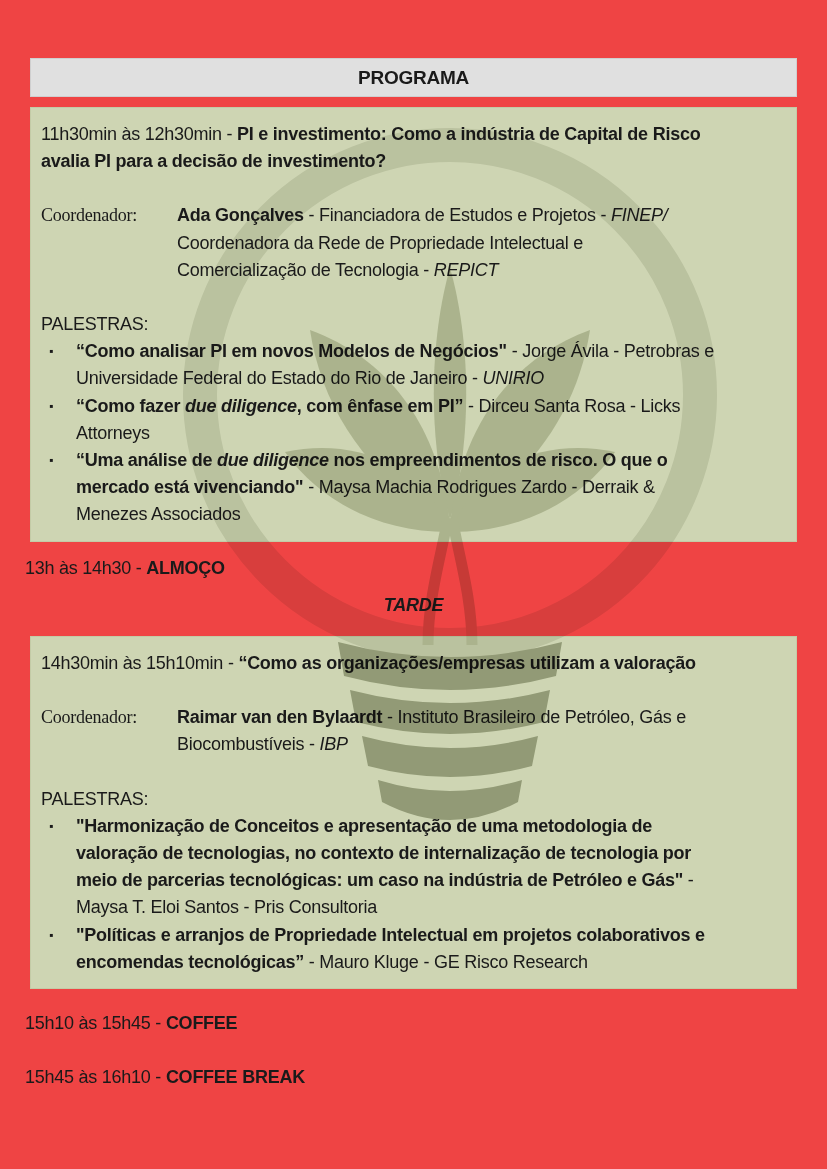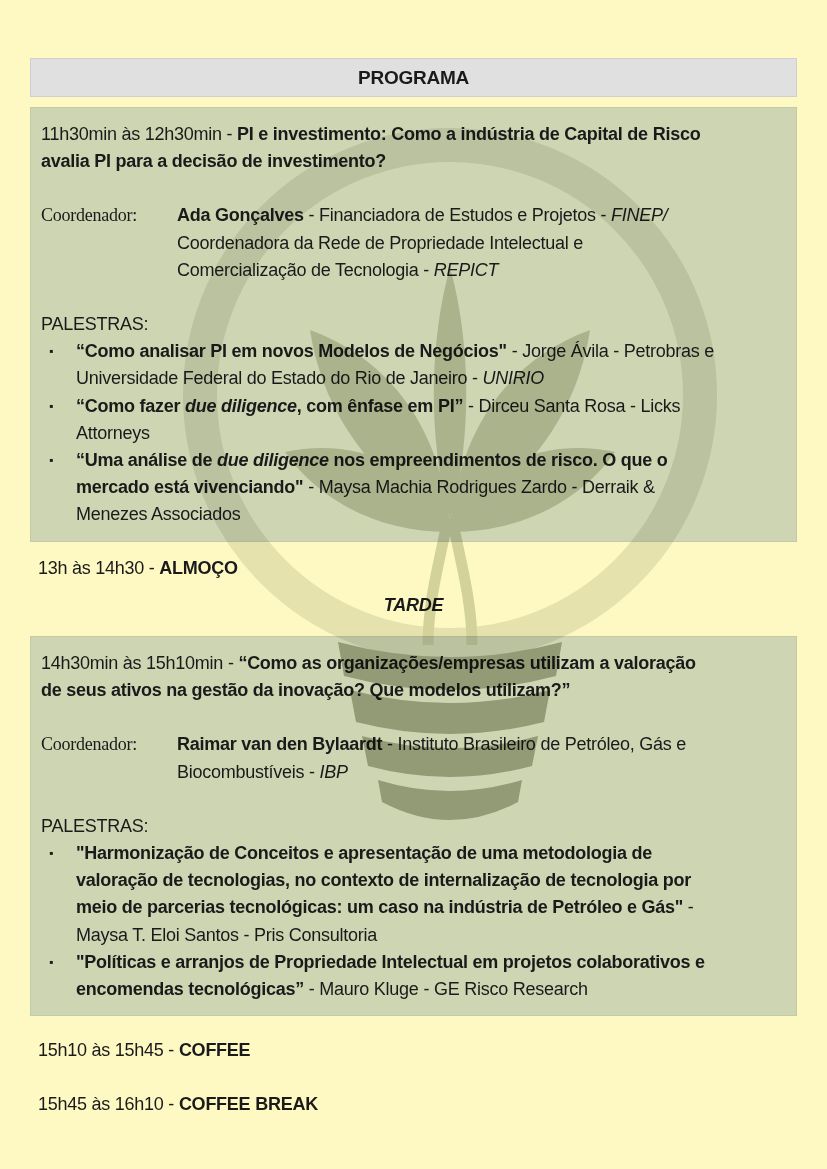--- a/index.html
+++ b/index.html
@@ -8,21 +8,21 @@
     --text-color:#1a1a1a;
   }
   *{box-sizing:border-box;}
   html,body{margin:0;padding:0;}
   body{
     width:827px;height:1169px;background:#ffffff;
     font-family:"Liberation Sans","DejaVu Sans",sans-serif;
     color:var(--text-color);
     font-size:18px;line-height:27.2px;letter-spacing:-0.25px;
   }
-  .sheet{position:relative;width:827px;height:1169px;overflow:hidden;background:#fef9c3;}
+  .sheet{position:relative;width:827px;height:1169px;overflow:hidden;background:#ef4444;}
   .content{position:relative;z-index:2;}
   .b{font-weight:bold;}
   .i{font-style:italic;}
   p{margin:0;}
 
   .header-bar{
     margin:58px 30px 0;height:39px;
     background:var(--header-background);
     border:1px solid #cfcfcf;
     display:flex;align-items:center;justify-content:center;
@@ -40,21 +40,21 @@
   .coord-label{flex:none;width:136px;font-family:Liberation Serif, serif;}
   .coord-body{flex:1;}
   .palestras{font-weight:normal;}
   ul.talks{margin:0;padding:0;list-style:none;}
   ul.talks li{display:flex;}
   .bullet{
     flex:none;width:35px;padding-left:8px;
     font-size:12px;line-height:27.2px;
   }
   .talk-text{flex:1;}
-  .sched{margin:13px 30px 0 38px;}
+  .sched{margin:13px 30px 0 25px;}
   .sched-debate{margin-top:21px;}
   .sched-coffee{margin-top:27px;}
   .tarde{
     margin:10px 30px 0;text-align:center;
     font-weight:bold;font-style:italic;
   }
   .watermark{
     position:absolute;left:0;top:0;width:827px;height:1169px;
     z-index:5;pointer-events:none;mix-blend-mode:multiply;
   }
@@ -114,21 +114,21 @@
           <p class="talk-text"><span class="b">“Uma análise de </span><span class="b i">due diligence</span><span class="b"> nos empreendimentos de risco. O que o</span><br><span class="b">mercado está vivenciando"</span><span> - Maysa Machia Rodrigues Zardo - Derraik &amp;</span><br><span>Menezes Associados</span></p>
         </li>
       </ul>
     </section>
 
     <p class="sched"><span>13h às 14h30 - </span><span class="b">ALMOÇO</span></p>
 
     <p class="tarde">TARDE</p>
 
     <section class="session session-2">
-      <p class="gap"><span>14h30min às 15h10min - </span><span class="b">“Como as organizações/empresas utilizam a valoração</span><br><span class="b">de seus ativos na gestão da inovação? Que modelos utilizam?”</span></p>
+      <p class="gap"><span>14h30min às 15h10min - </span><span class="b">“Como as organizações/empresas utilizam a valoração</span><br></p>
       <div class="coord gap">
         <span class="coord-label">Coordenador:</span>
         <p class="coord-body"><span class="b">Raimar van den Bylaardt</span><span> - Instituto Brasileiro de Petróleo, Gás e</span><br><span>Biocombustíveis - </span><span class="i">IBP</span></p>
       </div>
       <p class="palestras">PALESTRAS:</p>
       <ul class="talks">
         <li>
           <span class="bullet">▪</span>
           <p class="talk-text"><span class="b">"Harmonização de Conceitos e apresentação de uma metodologia de</span><br><span class="b">valoração de tecnologias, no contexto de internalização de tecnologia por</span><br><span class="b">meio de parcerias tecnológicas: um caso na indústria de Petróleo e Gás"</span><span> -</span><br><span>Maysa T. Eloi Santos - Pris Consultoria</span></p>
         </li>

